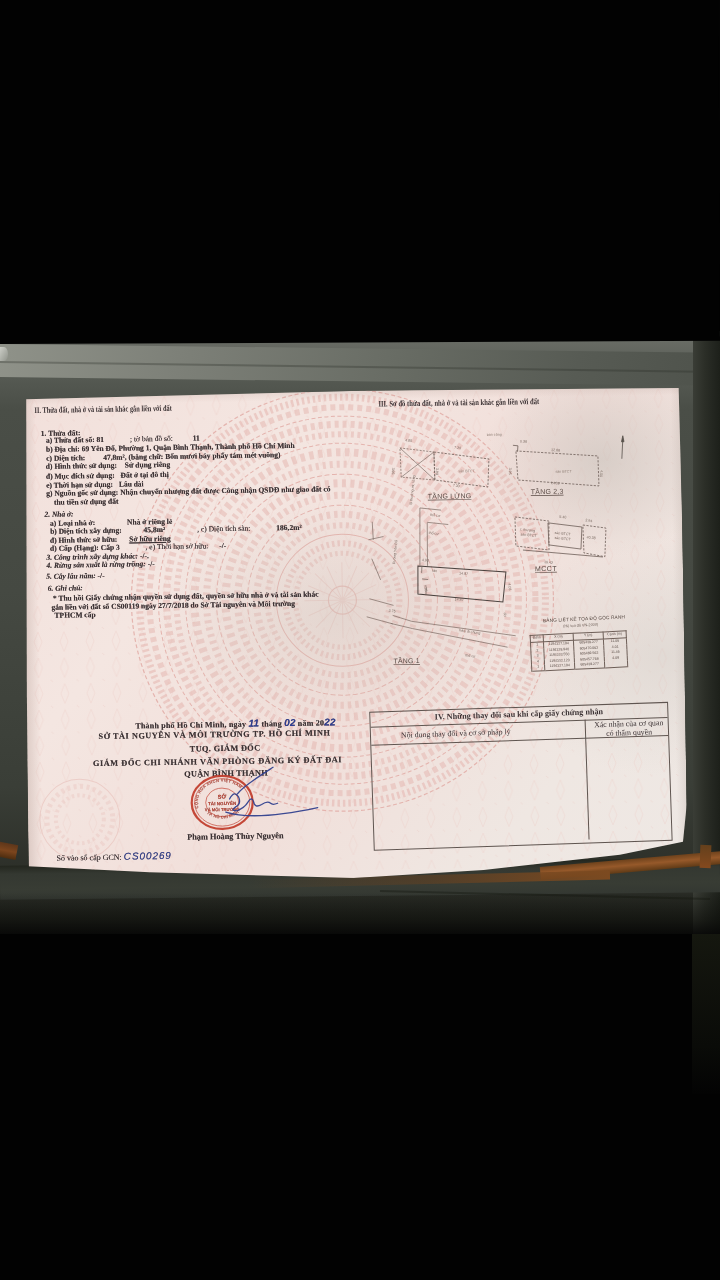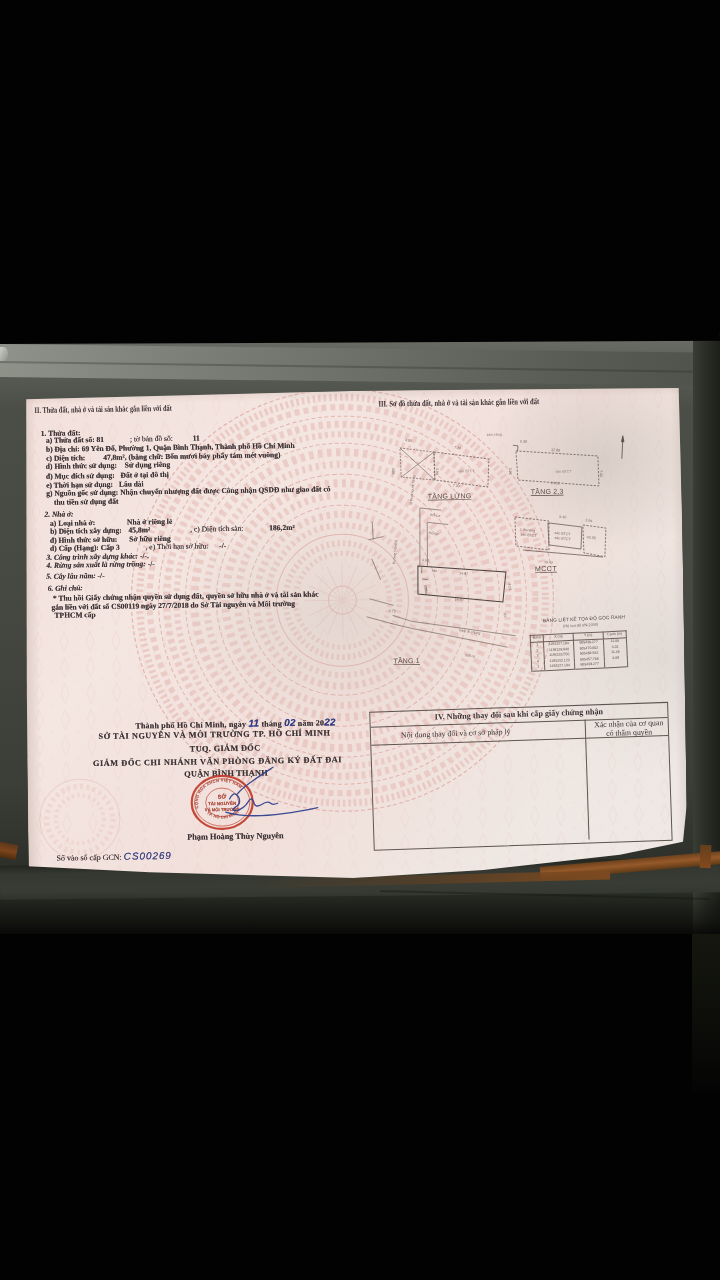--- a/index.html
+++ b/index.html
@@ -110,23 +110,23 @@
       <div class="t" style="left:23.5px;top:85.8px;">e) Thời hạn sử dụng: <span style="margin-left:4px;">Lâu dài</span></div>
 
       <div class="t" style="left:23.5px;top:94.3px;">g) Nguồn gốc sử dụng: Nhận chuyển nhượng đất được Công nhận QSDĐ như giao đất có</div>
 
       <div class="t" style="left:31px;top:102.8px;">thu tiền sử dụng đất</div>
 
       <div class="t" style="left:21.3px;top:114.8px;font-style:italic;">2. Nhà ở:</div>
 
       <div class="t" style="left:26.8px;top:123.8px;">a) Loại nhà ở: <span style="margin-left:30px;">Nhà ở riêng lẻ</span></div>
 
-      <div class="t" style="left:26.8px;top:132px;">b) Diện tích xây dựng: <span style="margin-left:5px;text-align:center;">45,8m²</span><span style="margin-left:40px;font-weight:normal;">, c) Diện tích sàn:</span><span style="margin-left:26px;">186,2m²</span></div>
-
-      <div class="t" style="left:26.5px;top:140.7px;">đ) Hình thức sở hữu: <span style="margin-left:10px;">Sở hữu riêng</span></div>
+      <div class="t" style="left:26.8px;top:132px;">b) Diện tích xây dựng: <span style="margin-left:20px;text-align:center;">45,8m²</span><span style="margin-left:32px;font-weight:normal;">, c) Diện tích sàn:</span><span style="margin-left:26px;">186,2m²</span></div>
+
+      <div class="t" style="left:26.5px;top:140.7px;">đ) Hình thức sở hữu: <span style="margin-left:10px;text-decoration:underline;">Sở hữu riêng</span></div>
 
       <div class="t" style="left:26.5px;top:148.8px;">d) Cấp (Hạng): Cấp 3 <span style="margin-left:24px;font-weight:normal;">, e) Thời hạn sở hữu:</span><span style="margin-left:11px;">-/-</span></div>
 
       <div class="t" style="left:22.7px;top:157.5px;font-style:italic;">3. Công trình xây dựng khác: <span style="font-style:normal;">-/-.</span></div>
 
       <div class="t" style="left:22.7px;top:165.7px;font-style:italic;">4. Rừng sản xuất là rừng trồng: <span style="font-style:normal;">-/-</span></div>
 
       <div class="t" style="left:22.1px;top:177px;font-style:italic;">5. Cây lâu năm: <span style="font-style:normal;">-/-</span></div>
 
       <div class="t" style="left:23.4px;top:188.6px;font-style:italic;">6. Ghi chú:</div>

